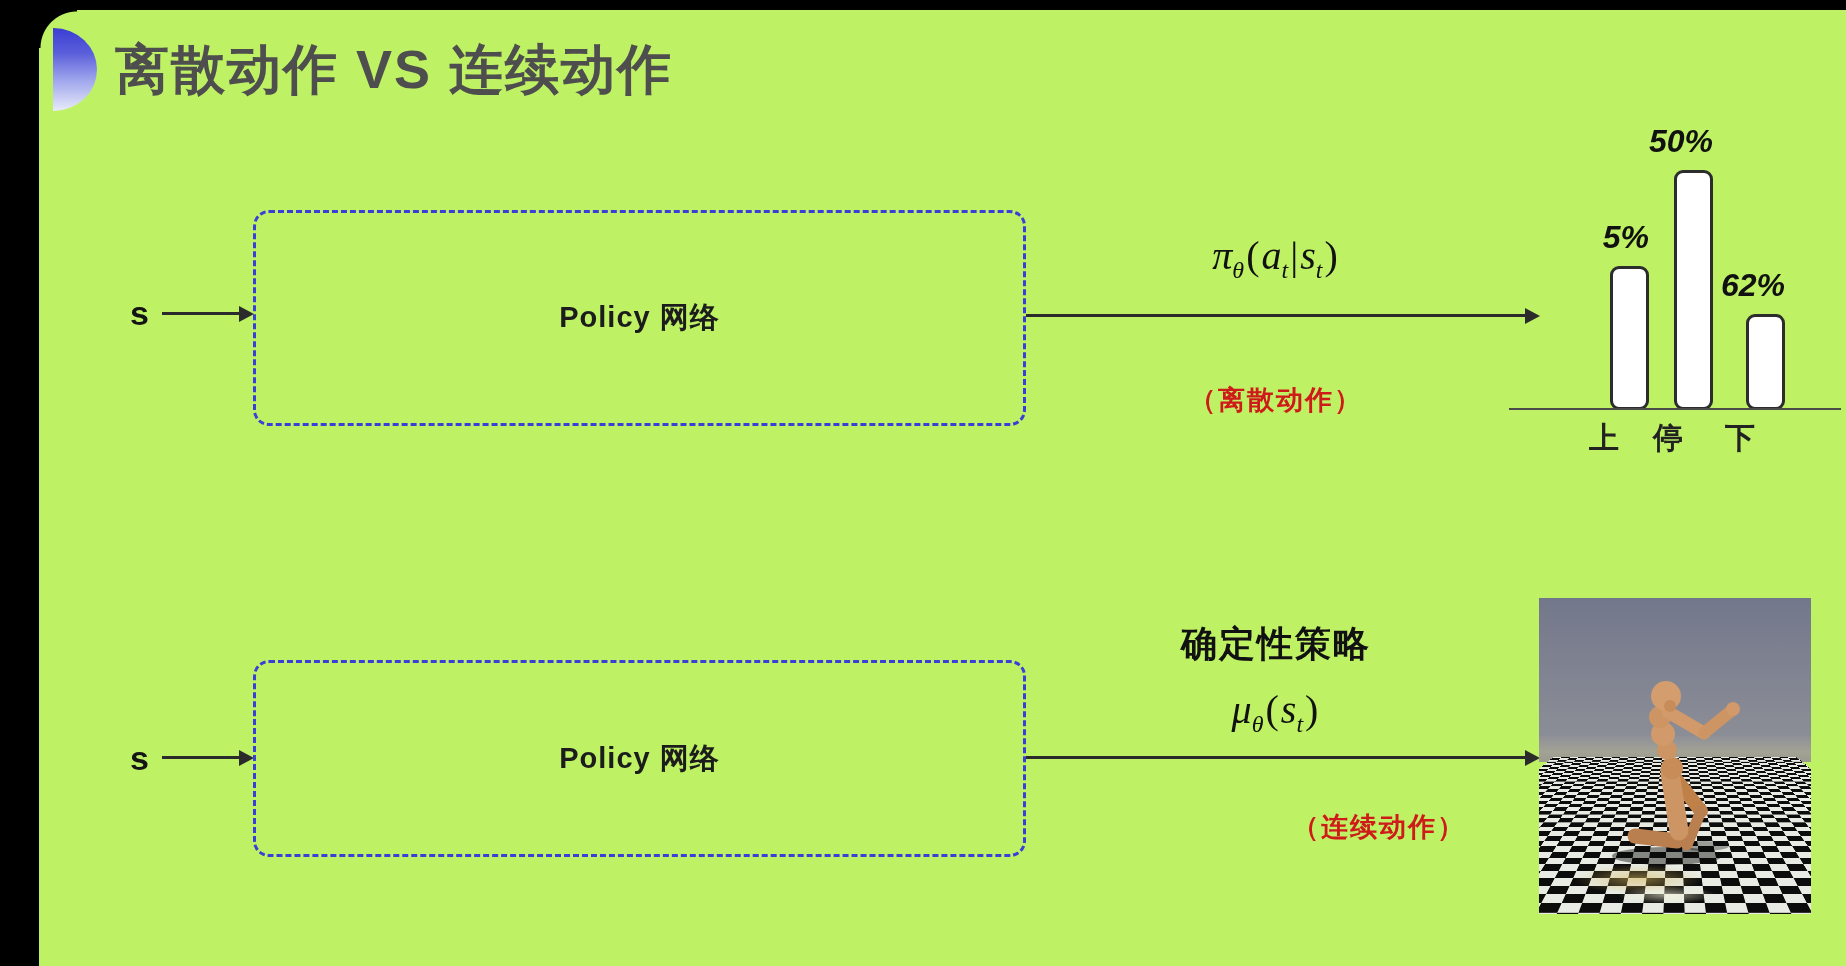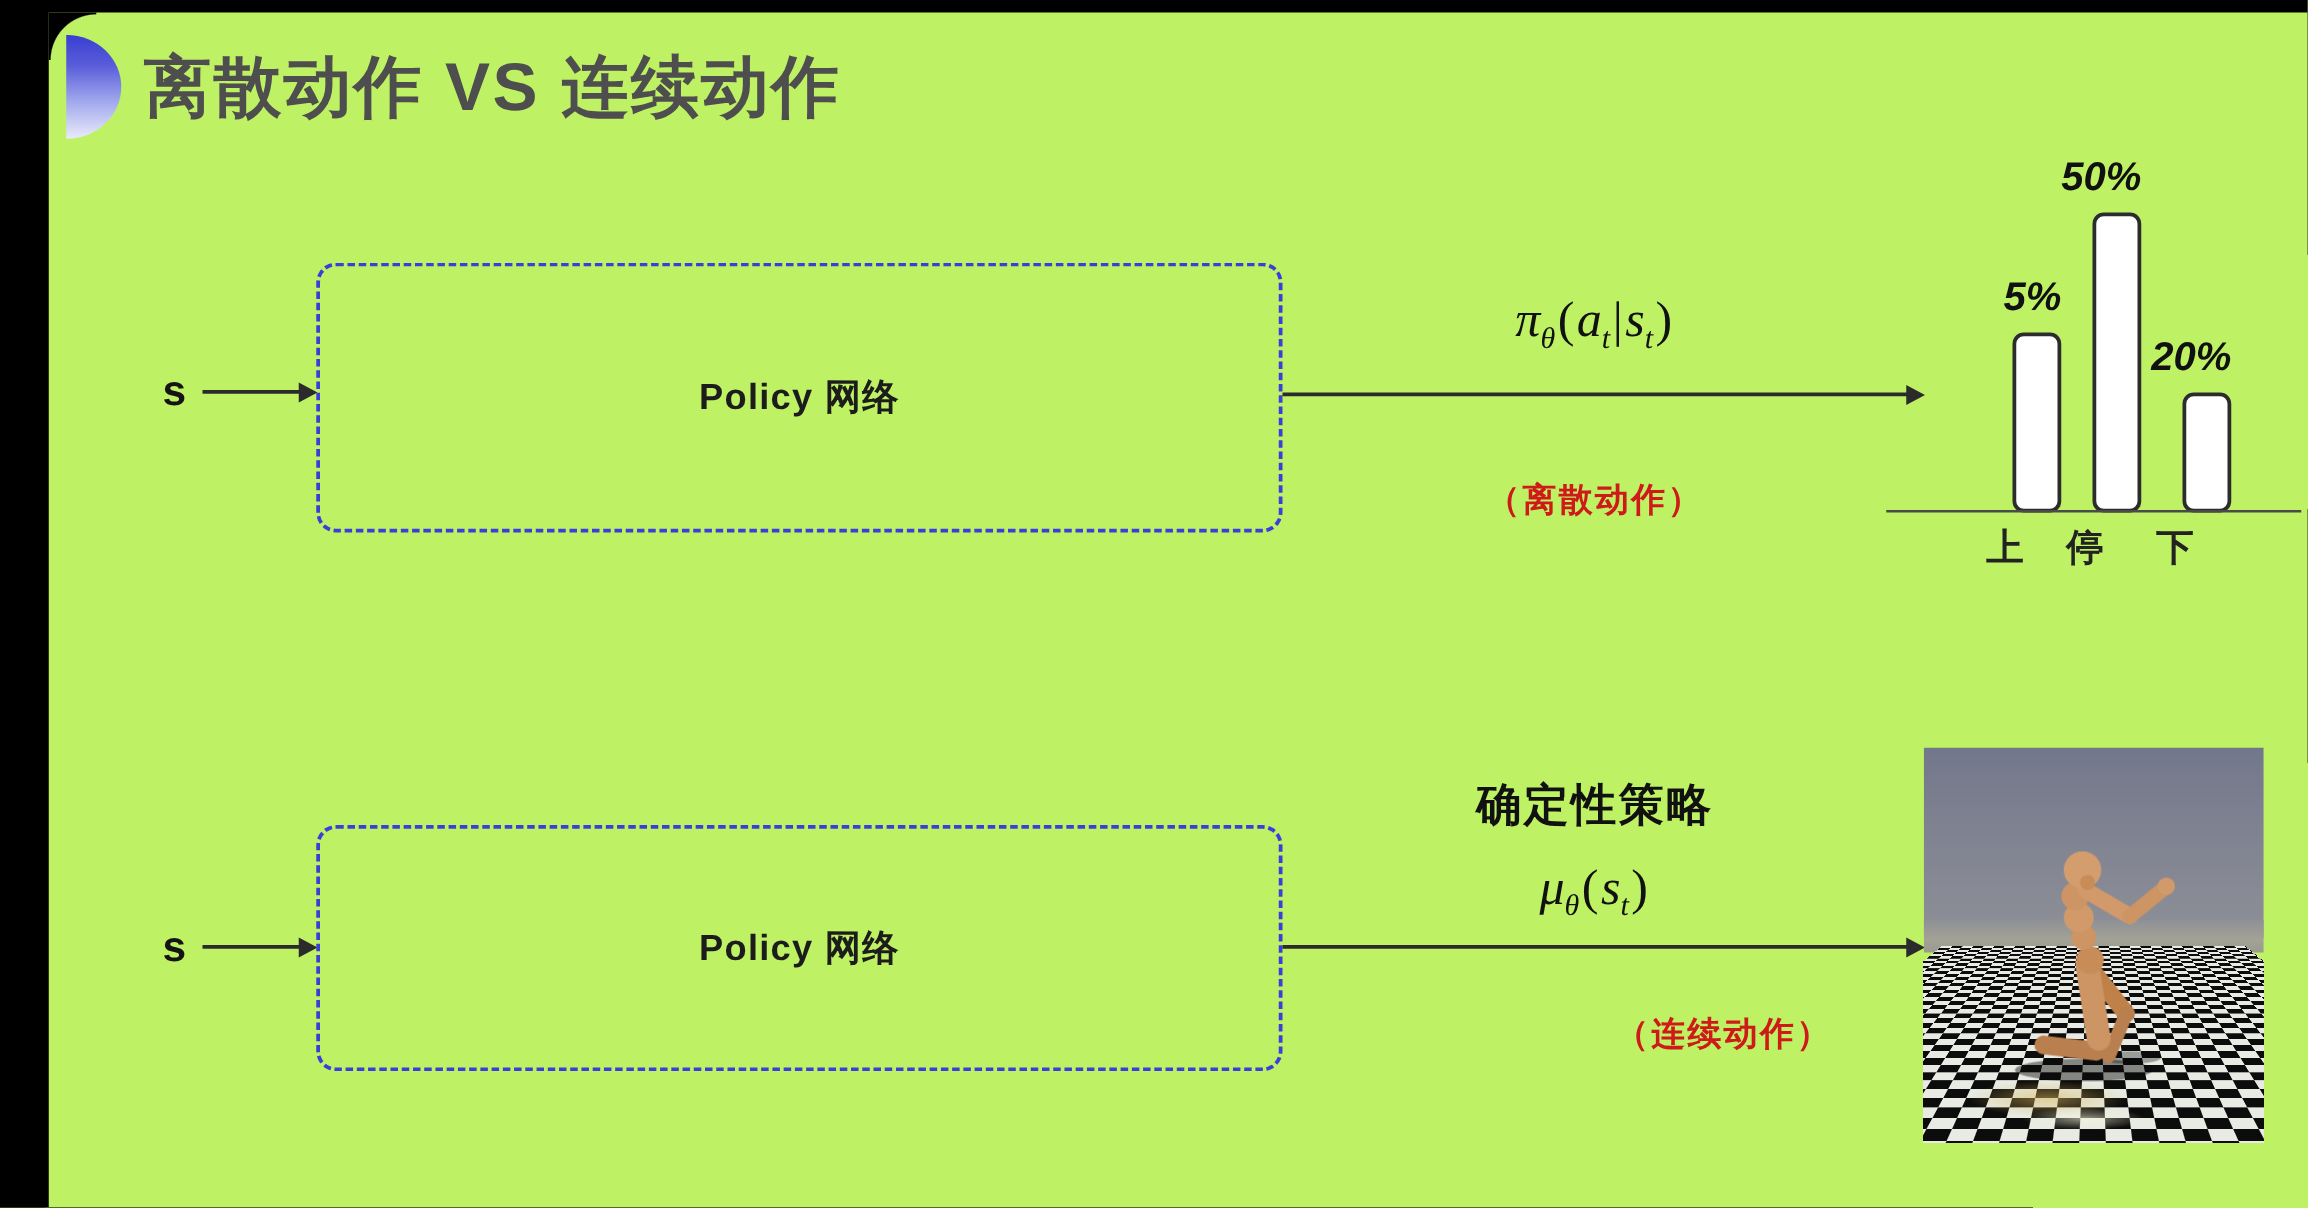--- a/index.html
+++ b/index.html
@@ -105,21 +105,21 @@
   <div class="chart">
     <div class="bar-col" style="left:50px;">
       <div class="bar-value">5%</div>
       <div class="bar" style="height: 144px;"></div>
     </div>
     <div class="bar-col" style="left:114px;">
       <div class="bar-value">50%</div>
       <div class="bar" style="height: 240px;"></div>
     </div>
     <div class="bar-col" style="left:186px;">
-      <div class="bar-value">20%</div>
+      <div class="bar-value">62%</div>
       <div class="bar" style="height: 96px;"></div>
     </div>
     <div class="axis"></div>
     <div class="cat" style="left:50px;">上</div>
     <div class="cat" style="left:114px;">停</div>
     <div class="cat" style="left:186px;">下</div>
   </div>
 
   <div class="state-label" style="left:94px; top:739px;">s</div>
 

